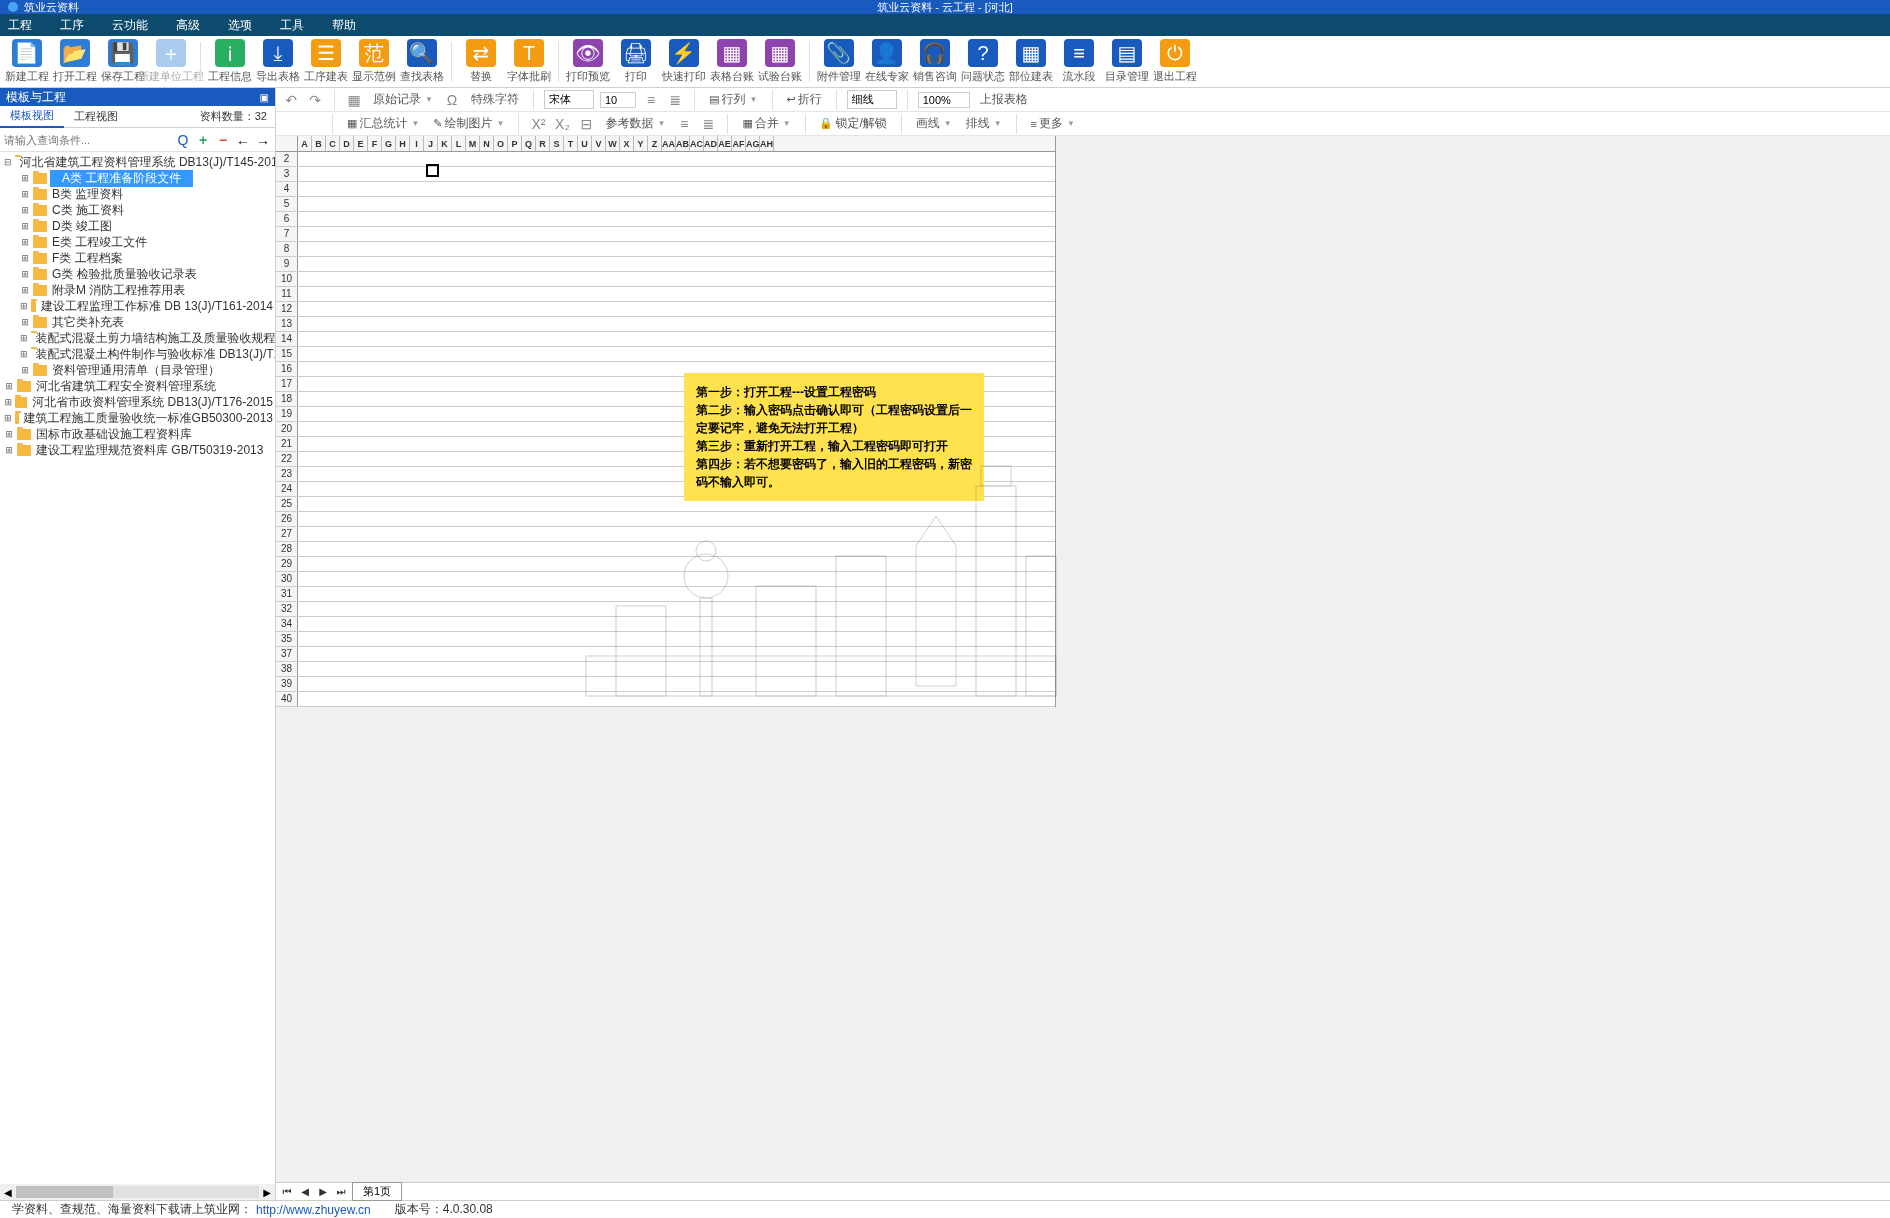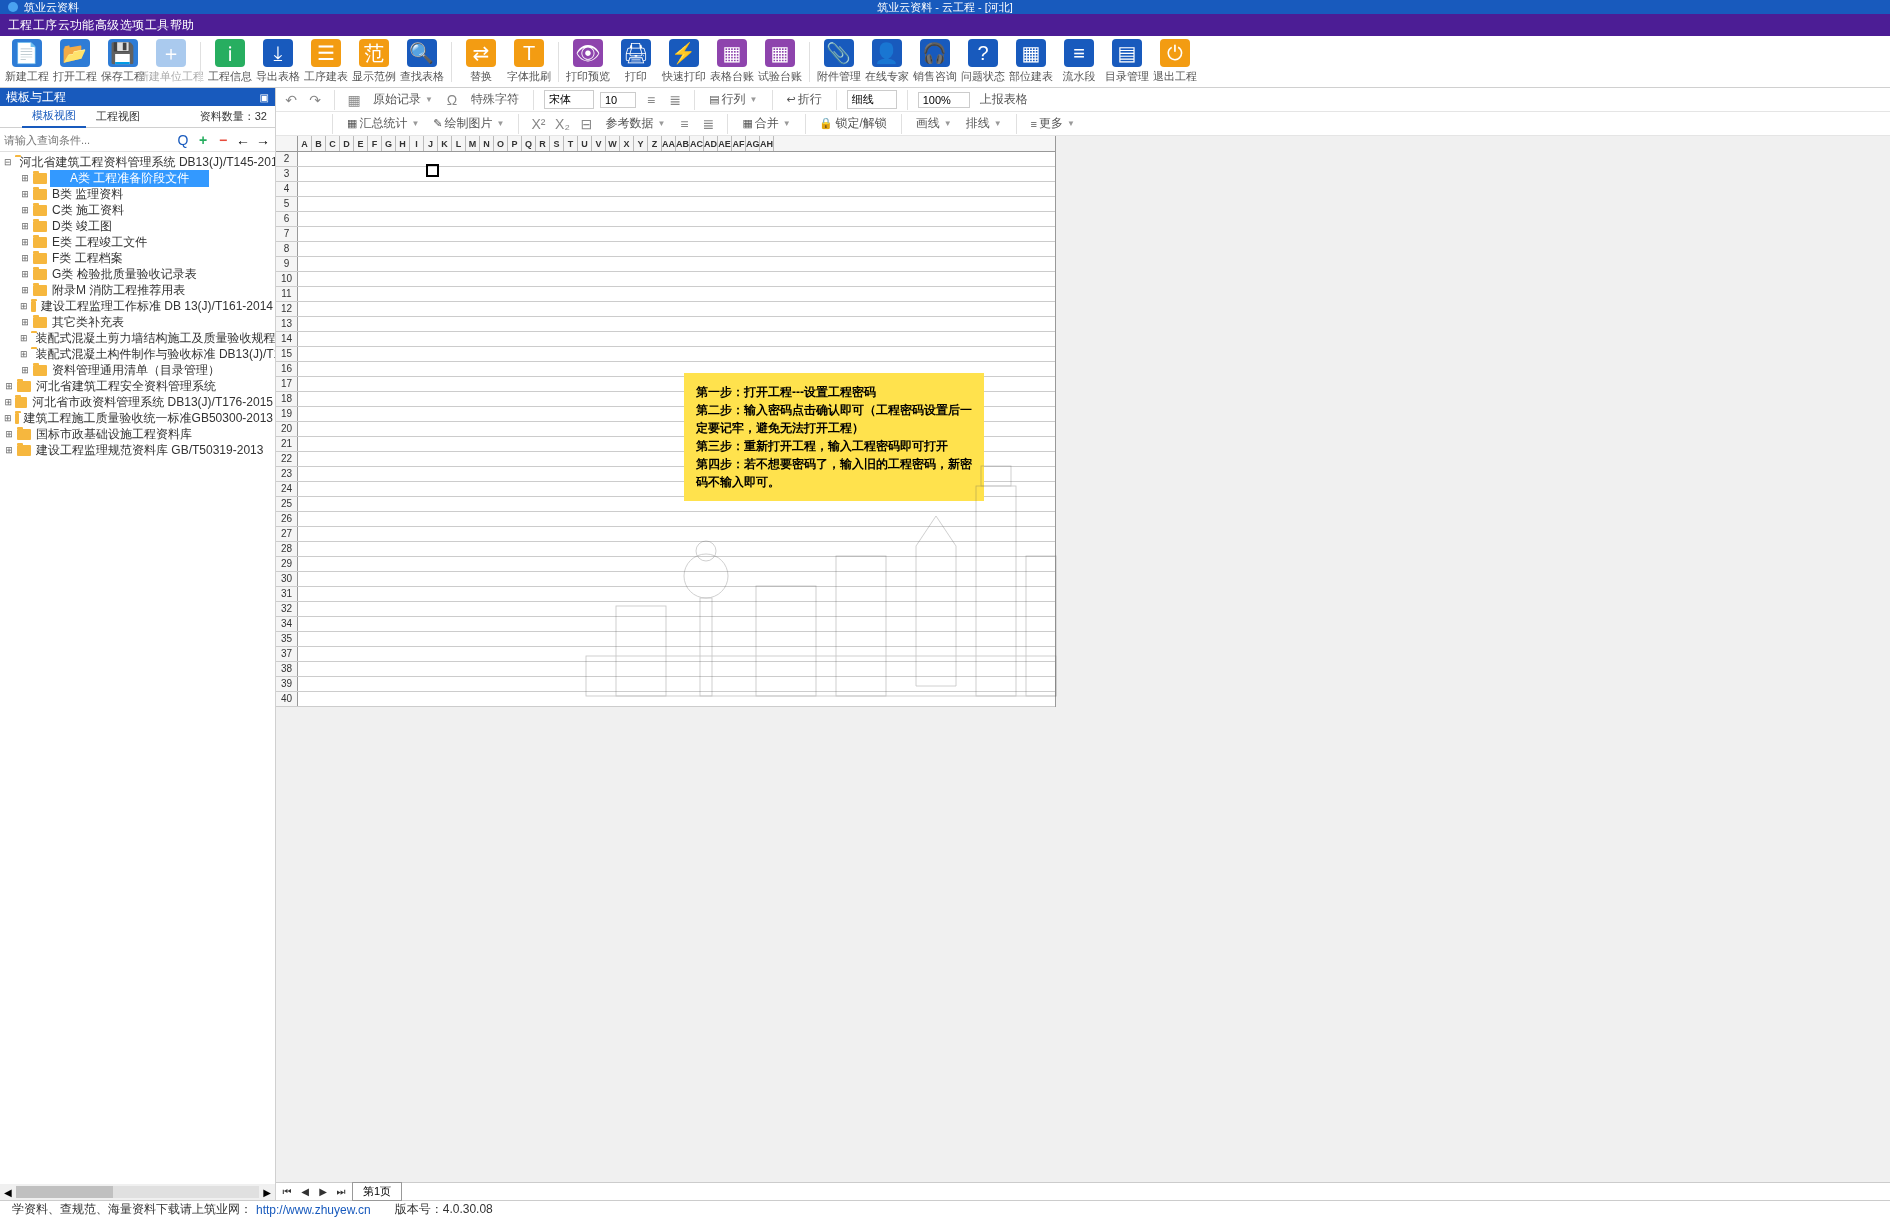--- a/index.html
+++ b/index.html
@@ -1,44 +1,44 @@
 <!DOCTYPE html>
 <html><head>
 <meta charset="utf-8">
 <style>
 * { margin: 0; padding: 0; box-sizing: border-box; font-family: "Microsoft YaHei", SimSun, sans-serif; font-size: 12px; }
 body { background: #fff; overflow: hidden; }
 .titlebar { height: 14px; background: #185ABD; color: #fff; display: flex; align-items: center; padding: 0 8px; }
 .titlebar .app-icon { width: 10px; height: 10px; background: #4AA3F0; border-radius: 50%; margin-right: 6px; }
 .titlebar .app-name { font-size: 11px; }
 .titlebar .window-title { font-size: 11px; position: absolute; left: 50%; transform: translateX(-50%); }
-.menubar { height: 22px; background: #4c1d95; color: #fff; display: flex; align-items: center; padding: 0 8px; gap: 1px; }
+.menubar { height: 22px; background: #0c4a6e; color: #fff; display: flex; align-items: center; padding: 0 8px; gap: 28px; }
 .menubar span { font-size: 12px; cursor: default; }
 .toolbar-big { height: 52px; background: #fff; border-bottom: 1px solid #d0d0d0; display: flex; align-items: center; padding: 2px 4px; gap: 2px; }
 .toolbar-big .tb-btn { display: flex; flex-direction: column; align-items: center; justify-content: center; width: 46px; height: 48px; cursor: pointer; }
 .toolbar-big .tb-btn .icon-box { width: 30px; height: 28px; display: flex; align-items: center; justify-content: center; font-size: 20px; color: #fff; border-radius: 4px; }
 .toolbar-big .tb-btn .lbl { font-size: 11px; color: #555; margin-top: 2px; white-space: nowrap; }
 .toolbar-big .sep { width: 1px; height: 40px; background: #e0e0e0; margin: 0 4px; }
 .main-area { display: flex; height: calc(100vh - 14px - 22px - 52px - 18px); }
 .left-panel { width: 276px; background: #fff; border-right: 1px solid #d0d0d0; display: flex; flex-direction: column; position: relative; }
 .panel-header { height: 18px; background: #185ABD; color: #fff; display: flex; align-items: center; padding: 0 6px; font-size: 11px; }
 .panel-header .spacer { flex: 1; }
-.tab-row { height: 22px; display: flex; align-items: center; border-bottom: 1px solid #d0d0d0; padding-left: 22px; }
+.tab-row { height: 22px; display: flex; align-items: center; border-bottom: 1px solid #d0d0d0; }
 .tab-row .tab { padding: 3px 10px; font-size: 11px; color: #333; cursor: pointer; }
 .tab-row .tab.active { color: #185ABD; border-bottom: 2px solid #185ABD; }
 .tab-row .count { margin-left: auto; padding-right: 8px; font-size: 11px; color: #333; }
 .search-row { height: 24px; display: flex; align-items: center; border-bottom: 1px solid #e0e0e0; padding: 0 4px; gap: 4px; }
 .search-row input { flex: 1; border: none; outline: none; font-size: 11px; color: #999; }
 .search-row .tool-icon { width: 16px; height: 16px; display: flex; align-items: center; justify-content: center; font-size: 14px; cursor: pointer; }
 .tree { flex: 1; overflow: auto; padding: 2px 0; font-size: 11px; color: #333; }
 .tree-item { display: flex; align-items: center; height: 16px; padding-left: 4px; white-space: nowrap; cursor: default; }
 .tree-item .expander { width: 10px; text-align: center; color: #666; font-size: 9px; }
 .tree-item .folder { width: 14px; height: 11px; background: #F6B73E; border-radius: 1px; margin: 0 3px; position: relative; }
 .tree-item .folder:before { content: ""; position: absolute; top: -2px; left: 0; width: 6px; height: 2px; background: #F6B73E; border-radius: 1px 1px 0 0; }
-.tree-item.selected .label { background: #3399FF; color: #fff; padding: 0 20px; }
+.tree-item.selected .label { background: #3399FF; color: #fff; padding: 0 12px; }
 .tree-item .label { padding: 0 2px; }
 .right-panel { flex: 1; display: flex; flex-direction: column; background: #fff; }
 .ribbon-row { display: flex; align-items: center; padding: 2px 6px; border-bottom: 1px solid #e5e5e5; gap: 6px; flex-wrap: nowrap; height: 24px; }
 .ribbon-btn { display: flex; align-items: center; gap: 2px; padding: 2px 4px; font-size: 11px; color: #555; cursor: pointer; }
 .ribbon-btn .dd { font-size: 8px; color: #999; margin-left: 2px; }
 .ribbon-icon { width: 18px; height: 18px; display: flex; align-items: center; justify-content: center; font-size: 14px; color: #888; }
 .ribbon-sep { width: 1px; height: 20px; background: #e0e0e0; margin: 0 4px; }
 .ribbon-select { border: 1px solid #ccc; font-size: 11px; padding: 1px 18px 1px 4px; background: #fff; position: relative; min-width: 50px; }
 .sheet-area { flex: 1; position: relative; overflow: hidden; background: #f0f0f0; }
 .sheet-container { position: absolute; top: 0; left: 0; width: 780px; background: #fff; border-right: 1px solid #999; }

